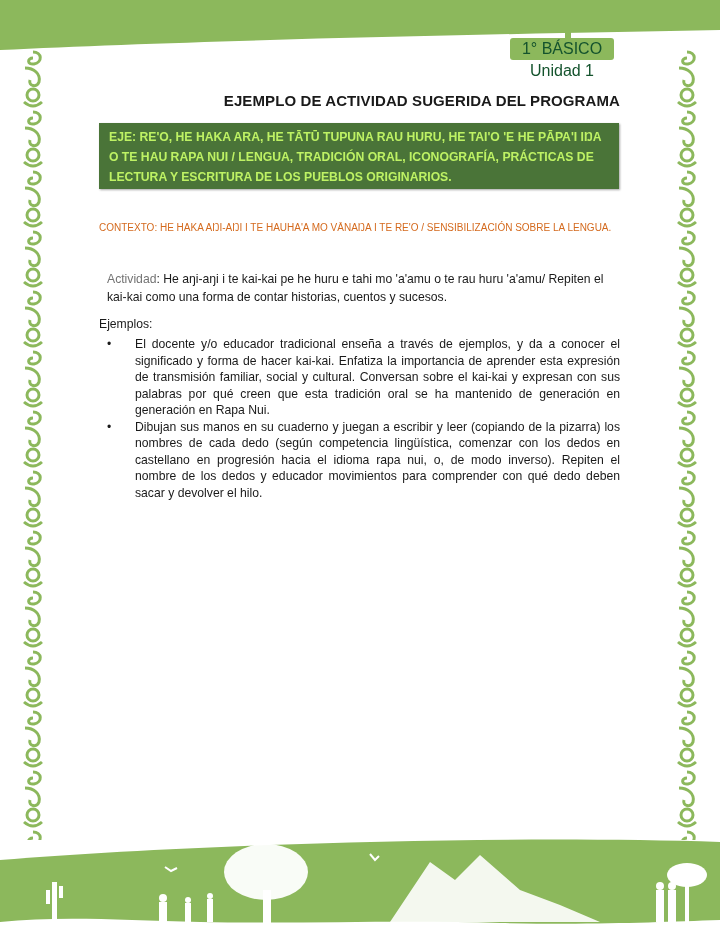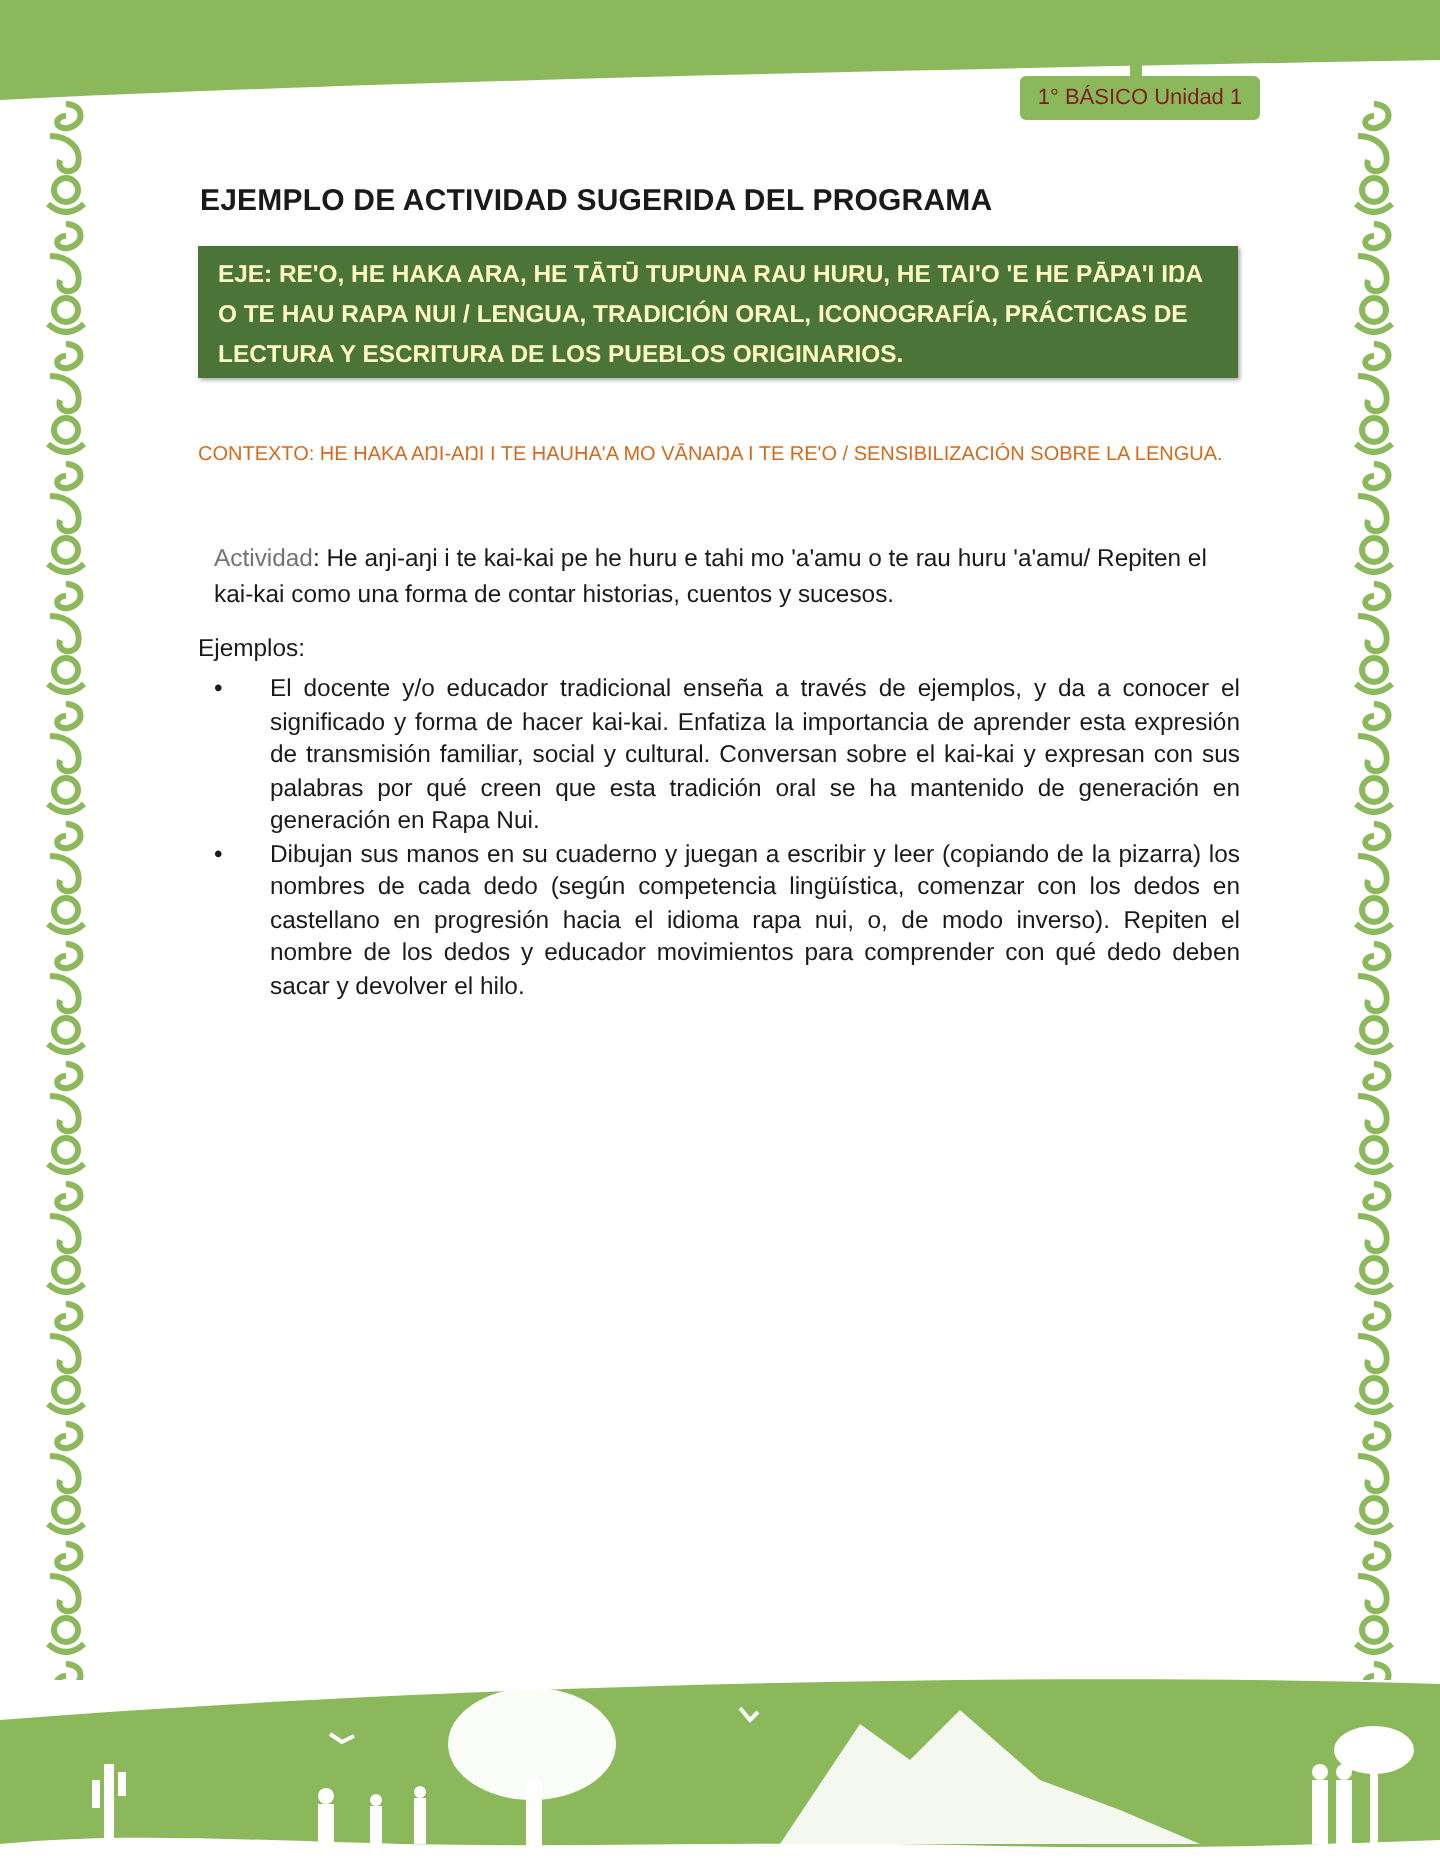--- a/index.html
+++ b/index.html
@@ -1,27 +1,27 @@
 <!DOCTYPE html>
 <html><head>
 <meta charset="utf-8">
 <style>
   html, body { margin: 0; padding: 0; }
   body { width: 720px; height: 932px; position: relative; overflow: hidden; background: #ffffff;
          font-family: "Liberation Sans", sans-serif; color: #1a1a1a; }
   .top-band { position: absolute; left: 0; top: 0; width: 720px; height: 60px; }
-  .unit-tab { position: absolute; left: 510px; top: 38px; width: 120px; height: 22px; background: #8cb85c;
-              color: #7f1d1d; font-size: 11px; line-height: 22px; text-align: center; border-radius: 3px; }
+  .unit-tab { position: absolute; left: 510px; top: 38px; width: 104px; height: 22px; background: #8cb85c;
+              color: #14532d; font-size: 16px; line-height: 22px; text-align: center; border-radius: 3px; }
   .border-strip { position: absolute; top: 50px; width: 22px; height: 790px; }
   .border-left { left: 22px; }
   .border-right { left: 676px; }
-  .page-title { position: absolute; left: 100px; top: 92px; width: 520px; text-align: left;
+  .page-title { position: absolute; left: 100px; top: 92px; width: 520px; text-align: right;
                 font-size: 15px; font-weight: bold; letter-spacing: 0.1px; }
   .axis-box { position: absolute; left: 99px; top: 123px; width: 520px; height: 66px; background: #4a7438;
-              box-shadow: 1px 1px 2px rgba(0,0,0,0.35); color: #fef9c3; font-size: 12.2px; font-weight: bold;
+              box-shadow: 1px 1px 2px rgba(0,0,0,0.35); color: #bef264; font-size: 12.2px; font-weight: bold;
               line-height: 20px; padding: 4px 10px 0 10px; box-sizing: border-box; }
   .context { position: absolute; left: 99px; top: 218px; width: 520px; color: #d46a1e; font-size: 10px;
              line-height: 20px; }
   .activity { position: absolute; left: 107px; top: 270px; width: 510px; font-size: 12.2px; line-height: 18px; }
   .activity .lbl { color: #737373; }
   .examples-label { position: absolute; left: 99px; top: 317px; font-size: 12.2px; }
   .examples { position: absolute; left: 99px; top: 336px; width: 521px; font-size: 12.2px; line-height: 16.5px;
               margin: 0; padding: 0; list-style: none; }
   .examples li { position: relative; padding-left: 36px; text-align: justify; margin: 0; }
   .examples li .bullet { position: absolute; left: 8px; top: 0; }

